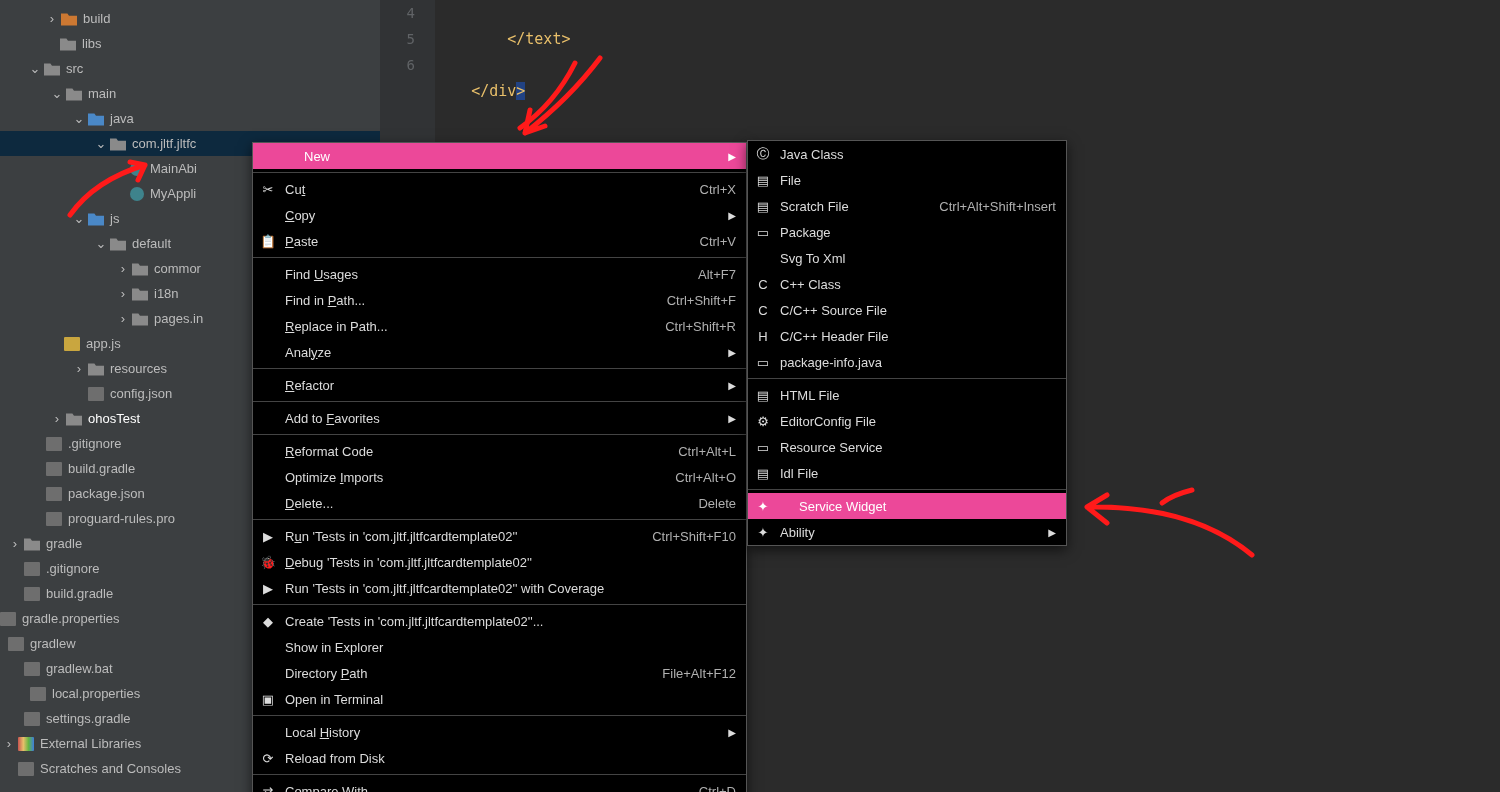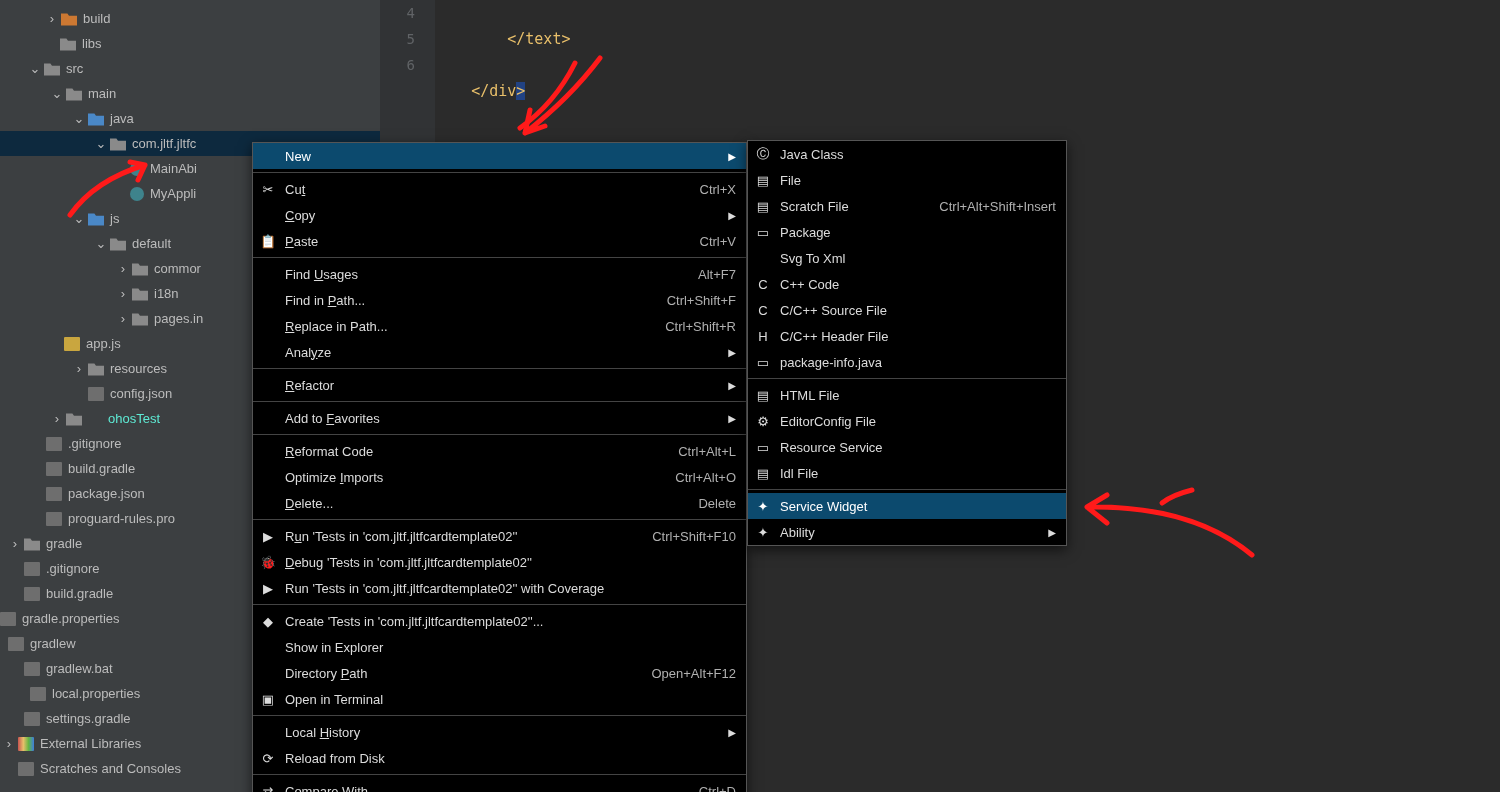--- a/index.html
+++ b/index.html
@@ -42,21 +42,21 @@
     width: 16px; height: 14px;
     display: inline-block;
     margin-right: 6px;
   }
   .folder-icon { background: #8a8a8a; clip-path: polygon(0 15%, 40% 15%, 50% 30%, 100% 30%, 100% 100%, 0 100%); }
   .folder-icon.orange { background: #cc7832; }
   .folder-icon.blue { background: #4a88c7; }
   .file-icon { background: #6e6e6e; border-radius: 1px; }
   .class-icon { width:14px;height:14px;border-radius:50%;background:#3e838c;display:inline-block;margin-right:6px; }
   .tree-label { color: #bcbcbc; }
-  .tree-label.grey { color: #5eead4; margin-left: 20px; }
+  .tree-label.grey { color: #ffffff; }
   
   .editor {
     position: absolute;
     left: 380px; top: 0; right: 0; bottom: 0;
     background: #2b2b2b;
   }
   .gutter {
     position: absolute;
     left: 0; top: 0; width: 55px; height: 100%;
     background: #313335;
@@ -88,21 +88,21 @@
   }
   .menu.main { left: 252px; top: 142px; width: 495px; }
   .menu.sub  { left: 747px; top: 140px; width: 320px; }
   .menu-item {
     display: flex;
     align-items: center;
     height: 26px;
     padding: 0 10px 0 6px;
     position: relative;
   }
-  .menu-item.selected { background: #0c4a6e; color: #fff; }
+  .menu-item.selected { background: #ec4899; color: #fff; gap: 19px; }
   .menu-icon { width: 18px; height: 16px; margin-right: 8px; display: inline-flex; align-items:center; justify-content:center; }
   .menu-label { flex: 1; }
   .menu-label .u { text-decoration: underline; }
   .menu-shortcut { color: #b0b0b0; margin-left: 20px; }
   .menu-arrow { margin-left: 10px; font-size: 10px; }
   .menu-sep { height: 1px; background: #444; margin: 3px 0; }
   
   .annotation { position: absolute; pointer-events: none; }
   
 </style>
@@ -352,21 +352,21 @@
       <span class="menu-icon">◆</span>
       <span class="menu-label">Create 'Tests in 'com.jltf.jltfcardtemplate02''...</span>
     </div>
     <div class="menu-item">
       <span class="menu-icon"></span>
       <span class="menu-label">Show in Explorer</span>
     </div>
     <div class="menu-item">
       <span class="menu-icon"></span>
       <span class="menu-label">Directory <span class="u">P</span>ath</span>
-      <span class="menu-shortcut">Open+Alt+F12</span>
+      <span class="menu-shortcut">File+Alt+F12</span>
     </div>
     <div class="menu-item">
       <span class="menu-icon">▣</span>
       <span class="menu-label">Open in Terminal</span>
     </div>
     <div class="menu-sep"></div>
     <div class="menu-item">
       <span class="menu-icon"></span>
       <span class="menu-label">Local <span class="u">H</span>istory</span>
       <span class="menu-arrow">▶</span>
@@ -400,21 +400,21 @@
     <div class="menu-item">
       <span class="menu-icon">▭</span>
       <span class="menu-label">Package</span>
     </div>
     <div class="menu-item">
       <span class="menu-icon"></span>
       <span class="menu-label">Svg To Xml</span>
     </div>
     <div class="menu-item">
       <span class="menu-icon">C</span>
-      <span class="menu-label">C++ Code</span>
+      <span class="menu-label">C++ Class</span>
     </div>
     <div class="menu-item">
       <span class="menu-icon">C</span>
       <span class="menu-label">C/C++ Source File</span>
     </div>
     <div class="menu-item">
       <span class="menu-icon">H</span>
       <span class="menu-label">C/C++ Header File</span>
     </div>
     <div class="menu-item">

